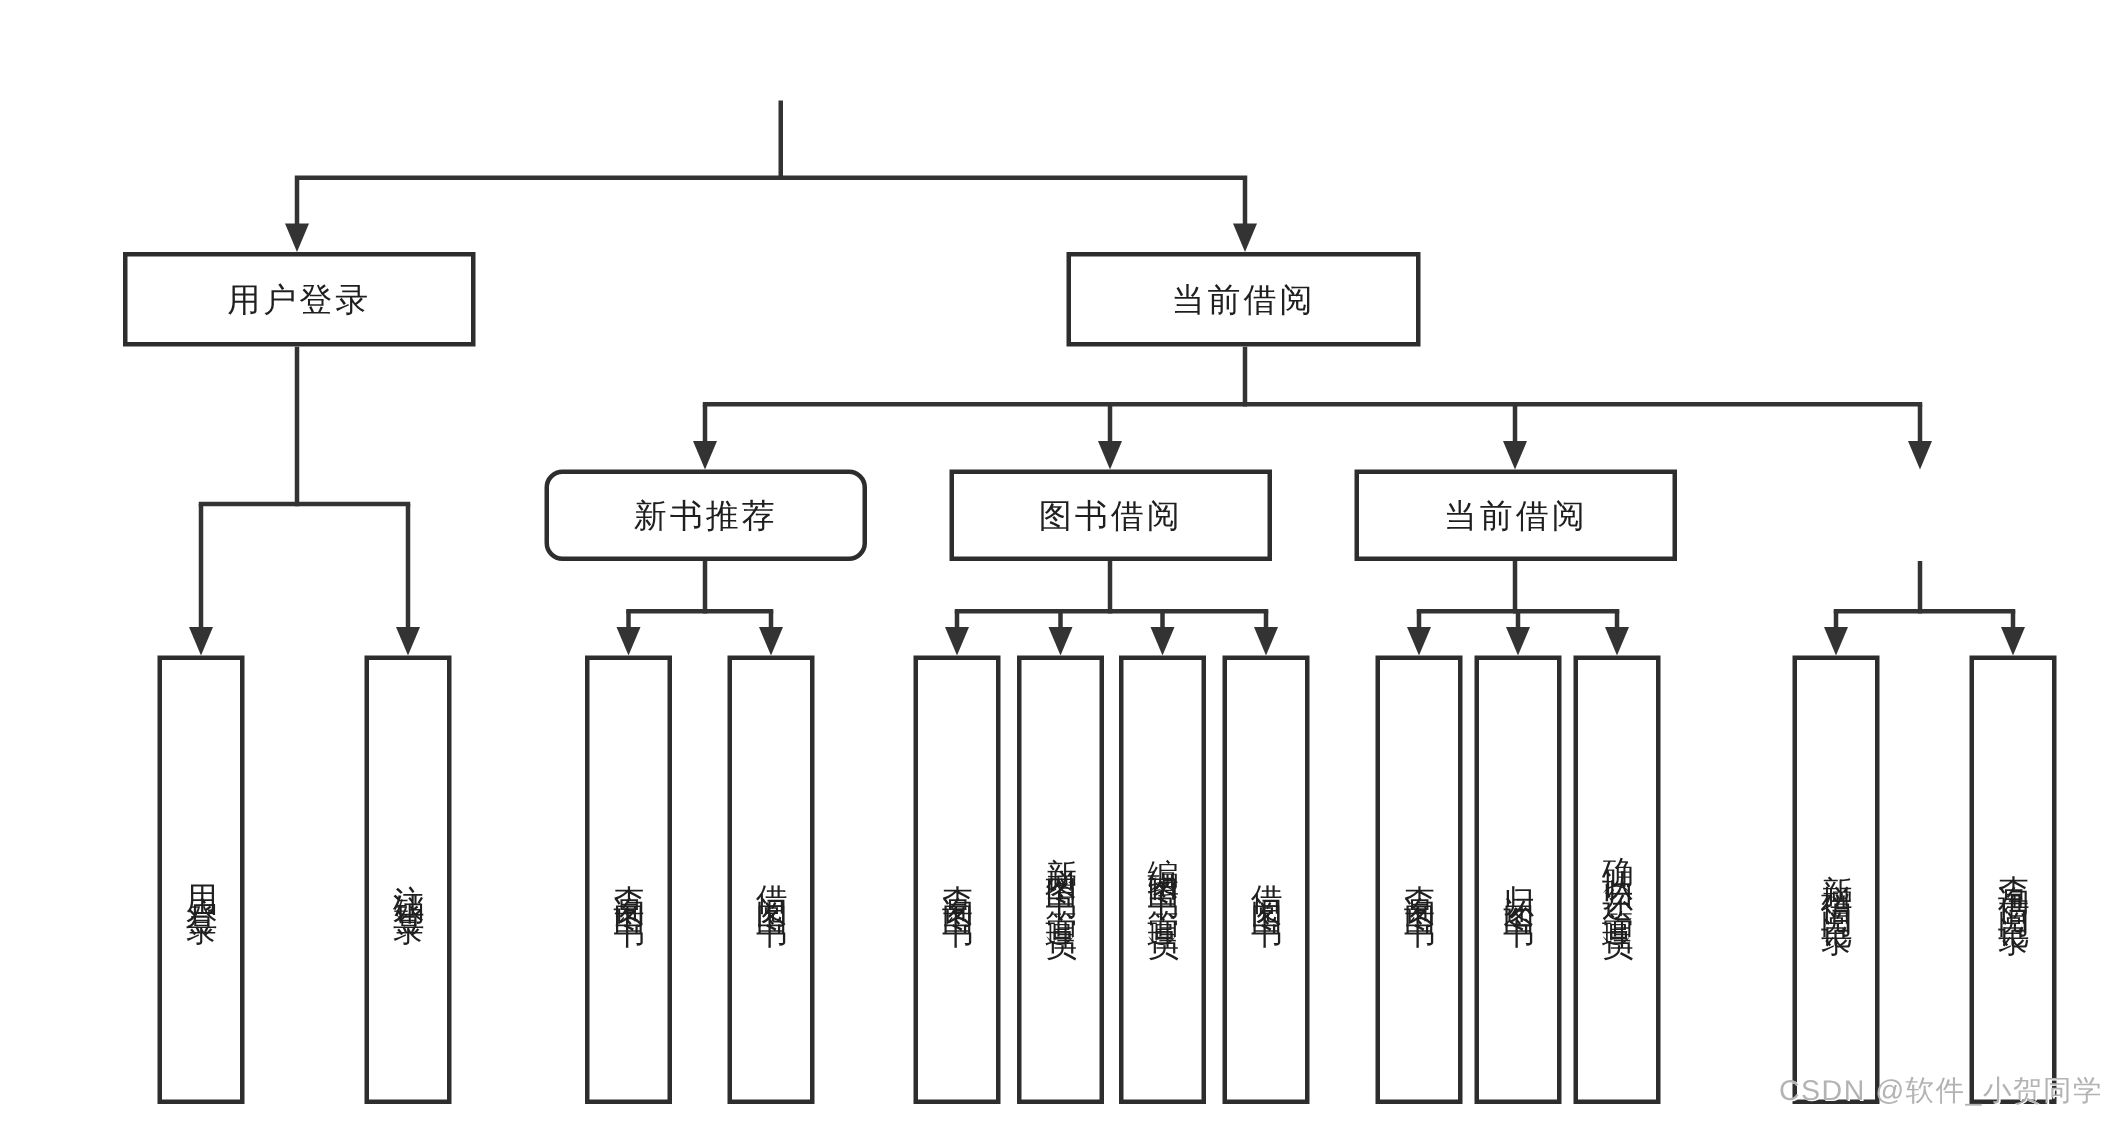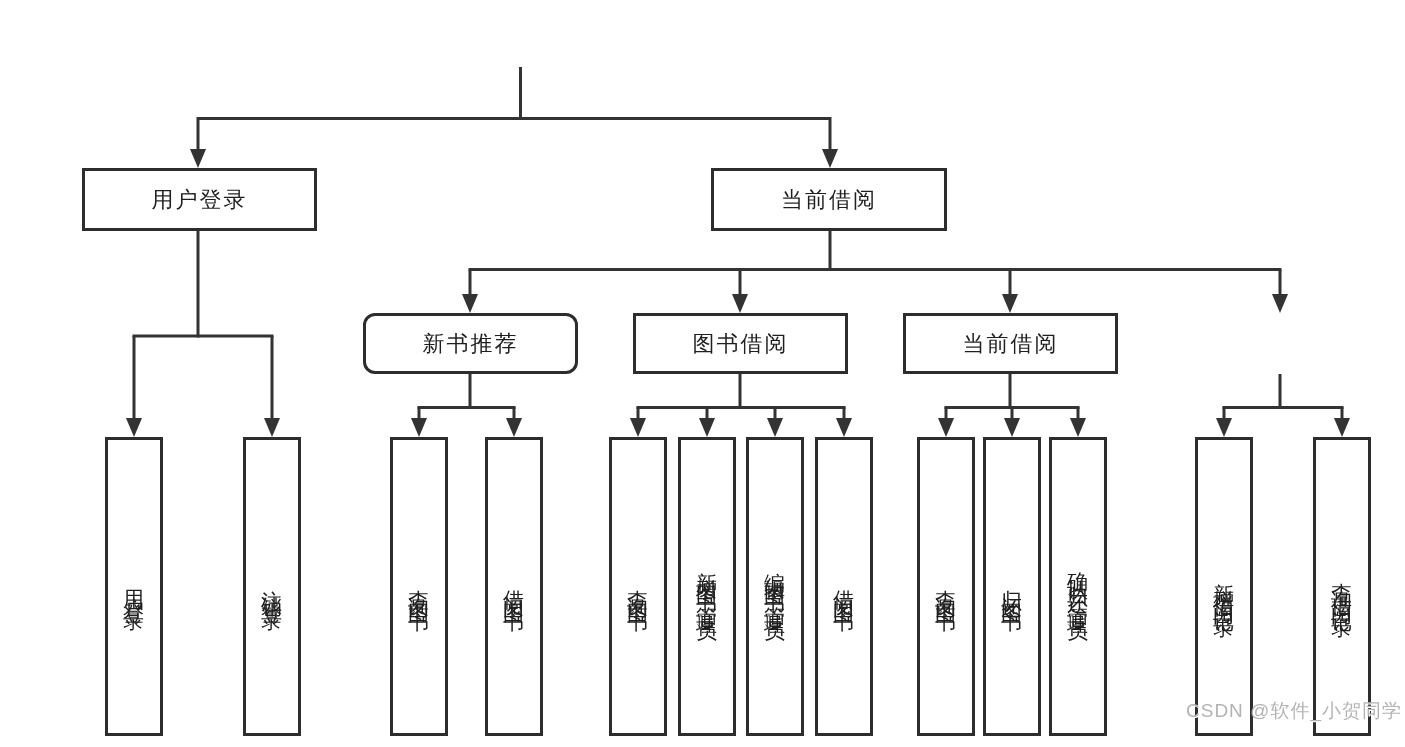--- a/index.html
+++ b/index.html
@@ -59,21 +59,21 @@
   .n-c3 { left: 746px; }
   .n-c4 { left: 815px; }
   .n-d1 { left: 917px; }
   .n-d2 { left: 983px; }
   .n-d3 { left: 1049px; }
   .n-e1 { left: 1195px; }
   .n-e2 { left: 1313px; }
   #watermark {
     position: absolute;
     left: 1186px;
-    top: 698px;
+    top: 714px;
     z-index: 2;
     font-size: 19px;
     color: #b3b3b3;
     letter-spacing: 1px;
     white-space: nowrap;
     text-shadow: 1px 1px 0 #ffffff;
   }
   .line { stroke: #333333; stroke-width: 3; fill: none; }
   .arrow { fill: #333333; stroke: none; }
 </style>

